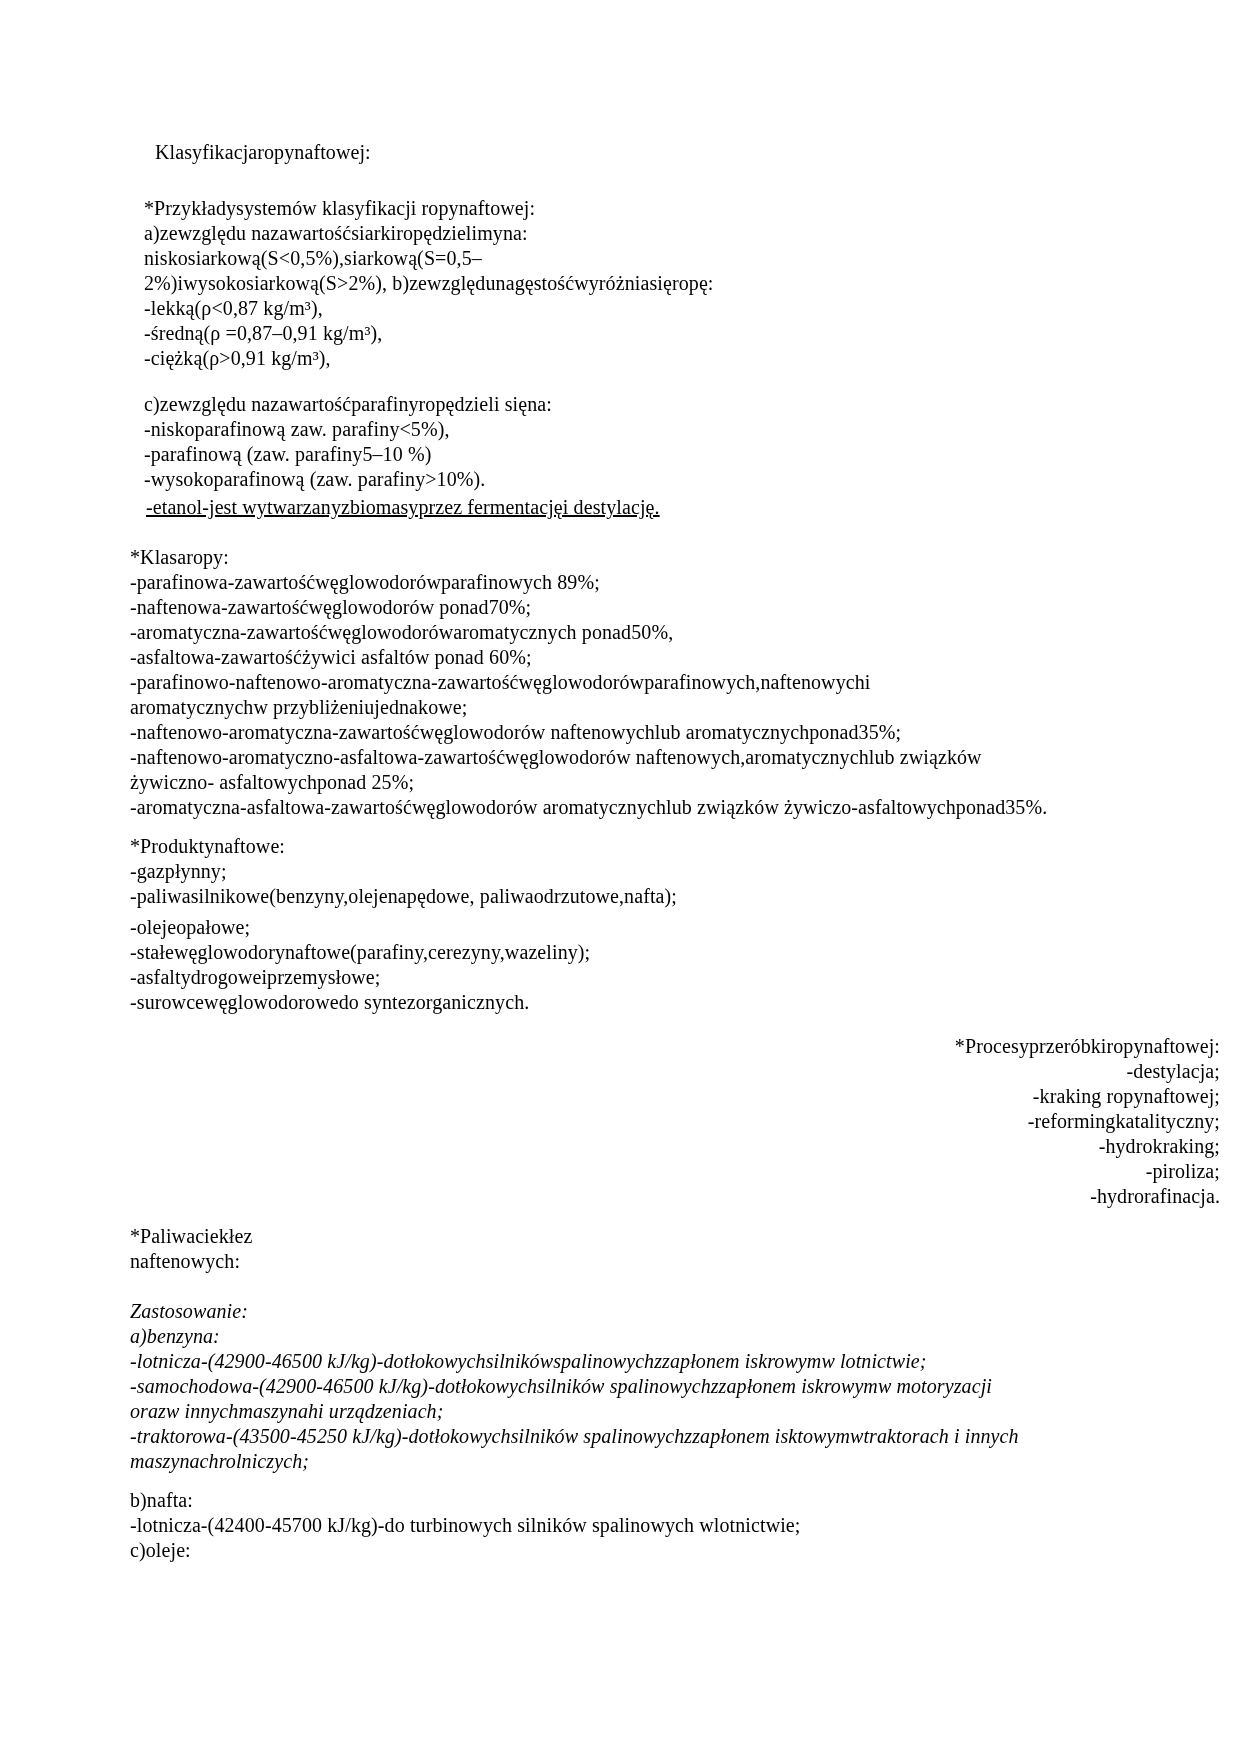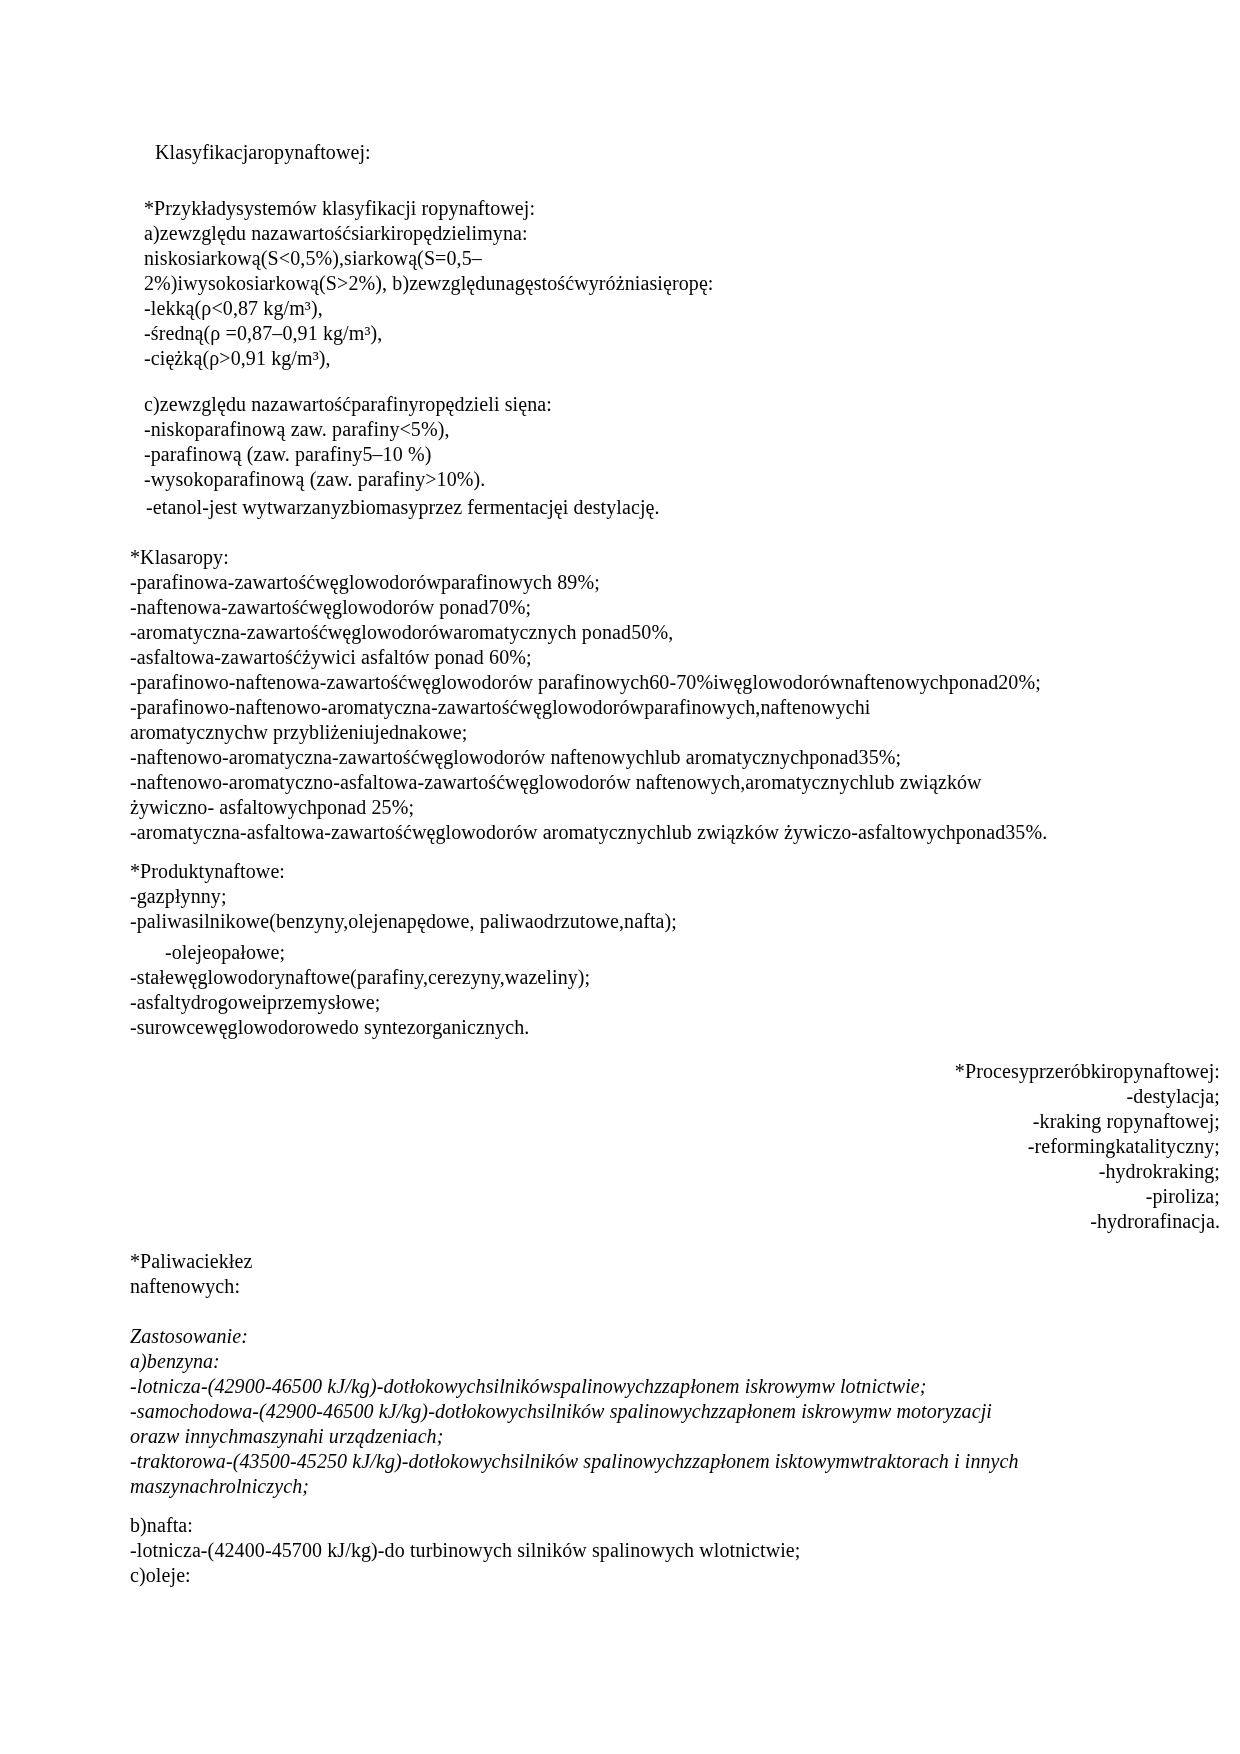--- a/index.html
+++ b/index.html
@@ -18,28 +18,28 @@
     -webkit-font-smoothing: antialiased;
   }
   .line {
     margin: 0;
     white-space: nowrap;
     letter-spacing: 0.1px;
   }
   .title-line   { margin: 0 0 31px 25px; }
   .sec-examples { margin: 0 0 21px 14px; }
   .sec-paraffin { margin: 0 0 3px 14px; }
-  .ethanol-line { margin: 0 0 25px 16px; }
+  .ethanol-line { margin: 0 0 25px 16px; text-decoration: underline; }
   .sec-classes  { margin: 0 0 14px 0; }
   .sec-products { margin: 0 0 19px 0; }
   .sec-process  { margin: 0 0 15px 0; text-align: right; }
   .sec-liquid   { margin: 0 0 25px 0; }
   .sec-apps     { margin: 0 0 14px 0; font-style: italic; }
   .sec-kerosene { margin: 0; }
-  .gap-top      { margin-top: 6px; margin-left: 35px; }
+  .gap-top      { margin-top: 6px; }
 </style>
 </head>
 <body>
 
 <div class="page">
 
   <p class="line title-line">Klasyfikacjaropynaftowej:</p>
 
   <div class="sec-examples">
     <p class="line">*Przykładysystemów klasyfikacji ropynaftowej:</p>
@@ -59,21 +59,20 @@
   </div>
 
   <p class="line ethanol-line">-etanol-jest wytwarzanyzbiomasyprzez fermentacjęi destylację.</p>
 
   <div class="sec-classes">
     <p class="line">*Klasaropy:</p>
     <p class="line">-parafinowa-zawartośćwęglowodorówparafinowych 89%;</p>
     <p class="line">-naftenowa-zawartośćwęglowodorów ponad70%;</p>
     <p class="line">-aromatyczna-zawartośćwęglowodorówaromatycznych ponad50%,</p>
     <p class="line">-asfaltowa-zawartośćżywici asfaltów ponad 60%;</p>
-    <p class="line">-parafinowo-naftenowa-zawartośćwęglowodorów parafinowych60-70%iwęglowodorównaftenowychponad20%;</p>
     <p class="line">-parafinowo-naftenowo-aromatyczna-zawartośćwęglowodorówparafinowych,naftenowychi</p>
     <p class="line">aromatycznychw przybliżeniujednakowe;</p>
     <p class="line">-naftenowo-aromatyczna-zawartośćwęglowodorów naftenowychlub aromatycznychponad35%;</p>
     <p class="line">-naftenowo-aromatyczno-asfaltowa-zawartośćwęglowodorów naftenowych,aromatycznychlub związków</p>
     <p class="line">żywiczno- asfaltowychponad 25%;</p>
     <p class="line">-aromatyczna-asfaltowa-zawartośćwęglowodorów aromatycznychlub związków żywiczo-asfaltowychponad35%.</p>
   </div>
 
   <div class="sec-products">
     <p class="line">*Produktynaftowe:</p>

